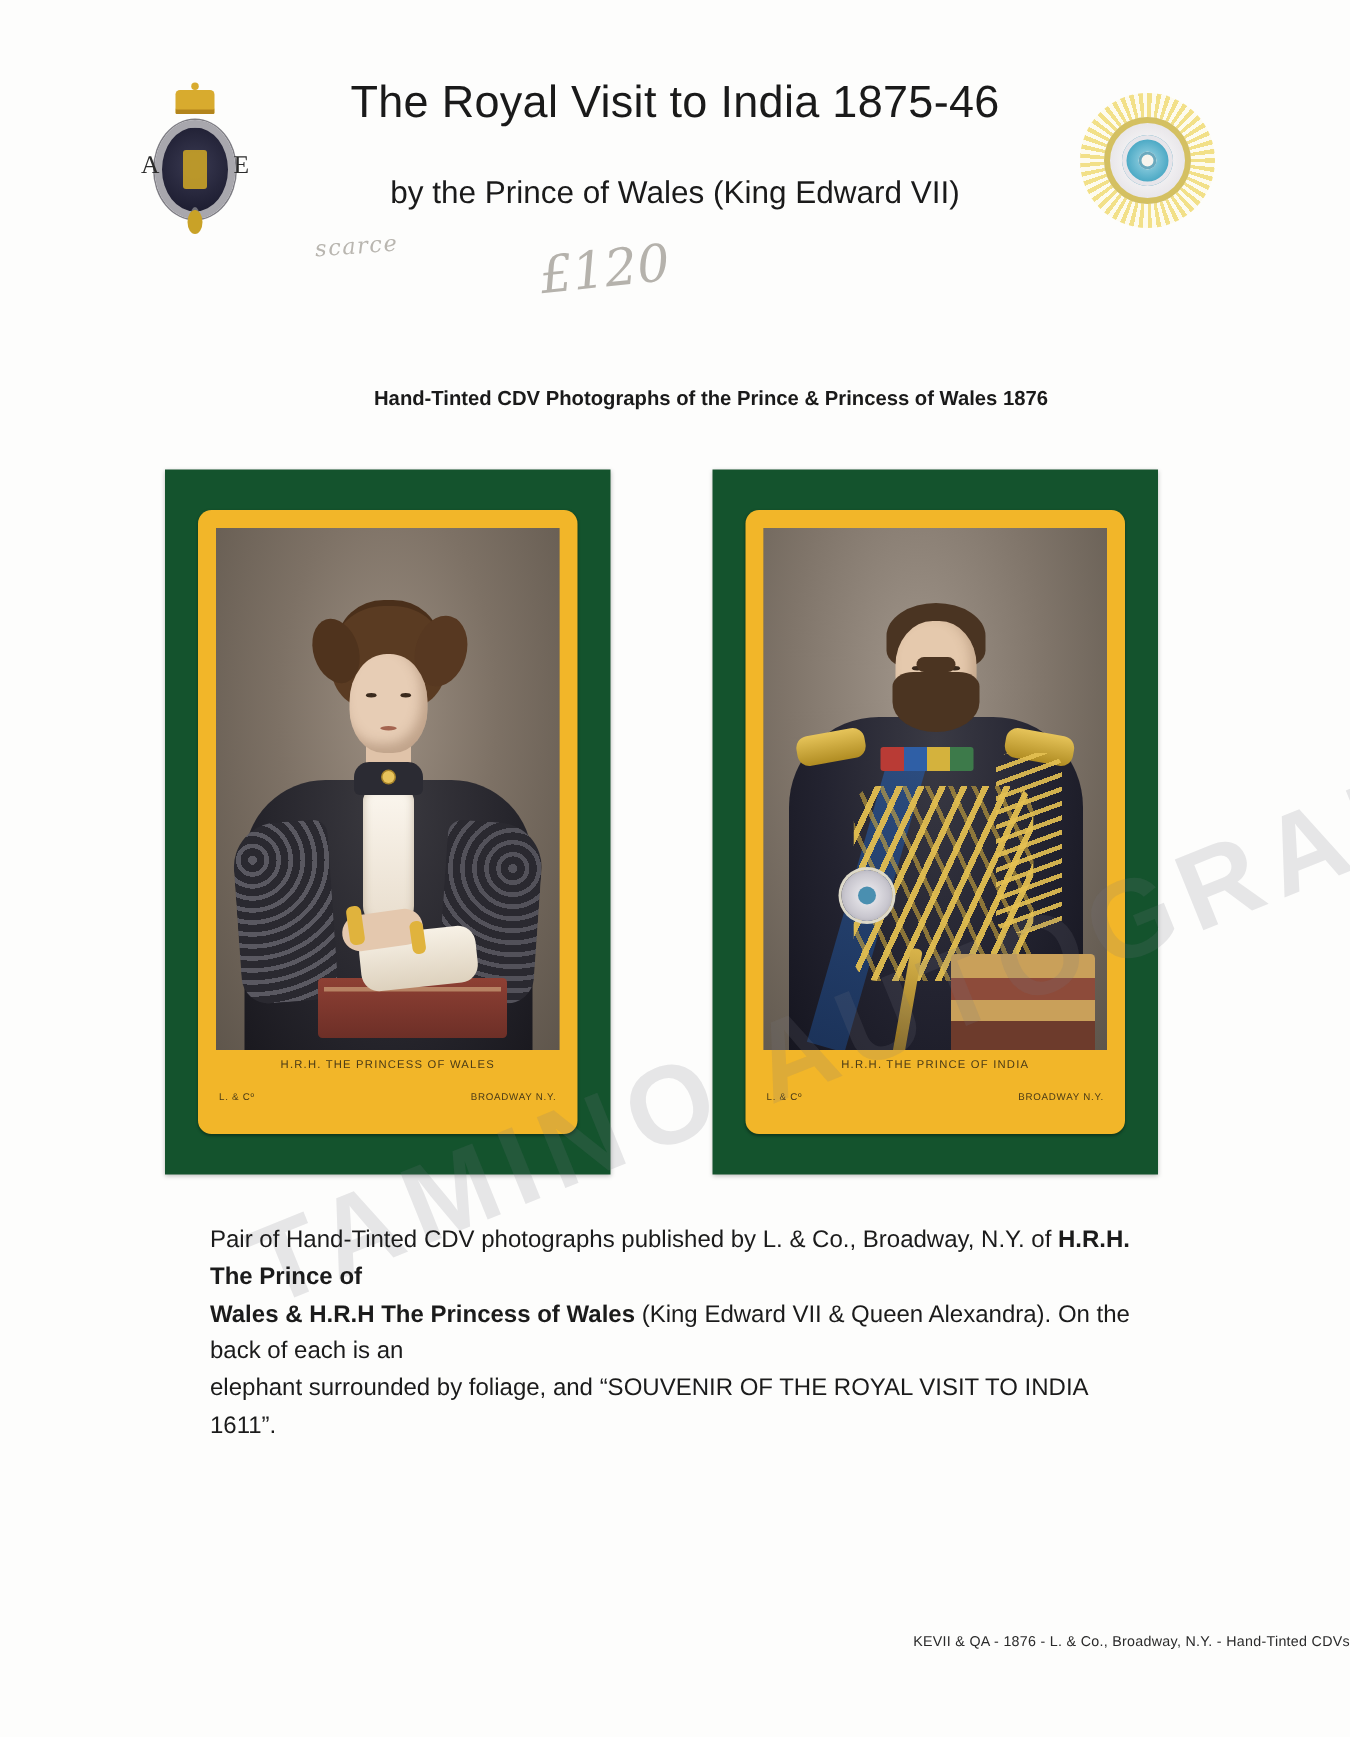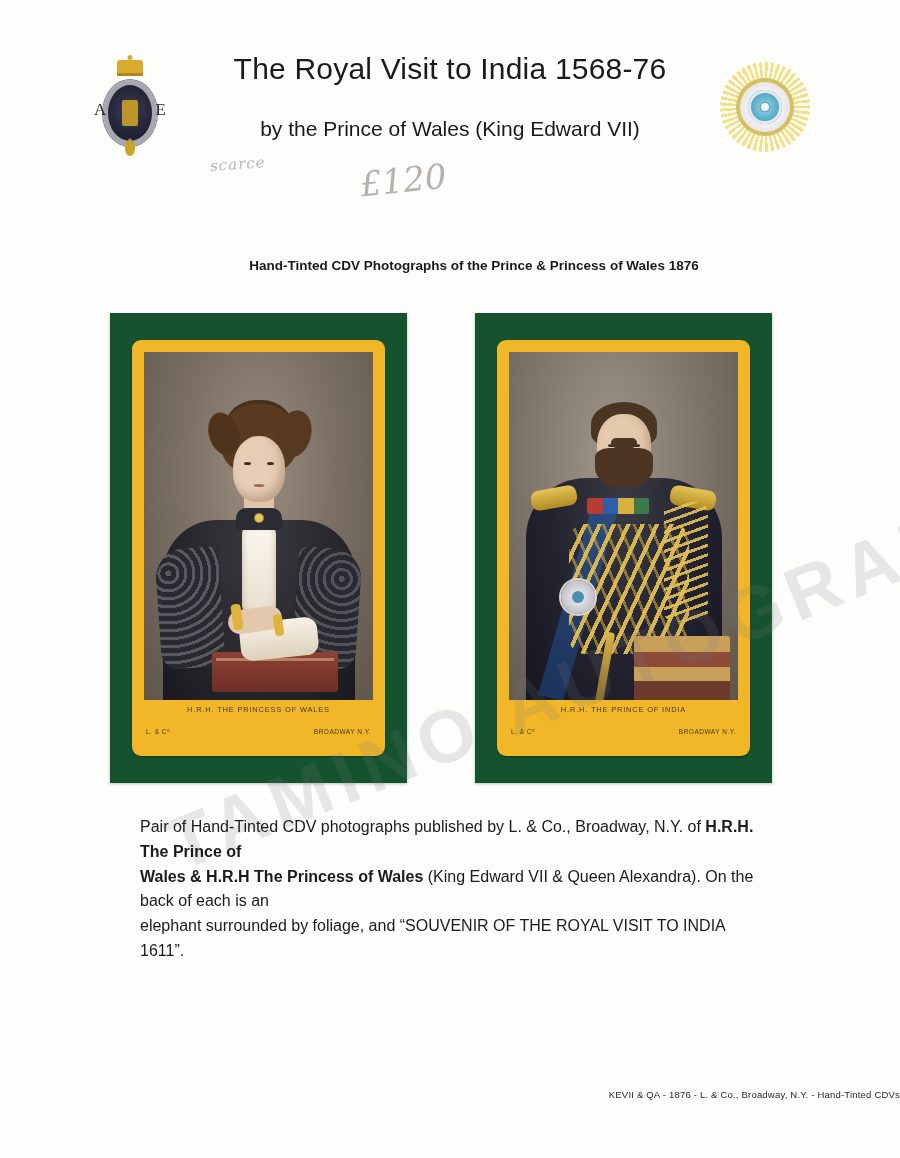--- a/index.html
+++ b/index.html
@@ -595,21 +595,21 @@
 
     <div class="cypher">
       <div class="crown"></div>
       <div class="garter"></div>
       <div class="letter left">A</div>
       <div class="letter right">E</div>
       <div class="pendant"></div>
     </div>
 
     <div class="title-block">
-      <div class="title-main">The Royal Visit to India 1568-76</div>
+      <div class="title-main">The Royal Visit to India 1875-46</div>
       <div class="title-sub">by the Prince of Wales (King Edward VII)</div>
     </div>
 
     <div class="star">
       <div class="rays"></div>
       <div class="ring"></div>
       <div class="inner"></div>
     </div>
   </div>
 

